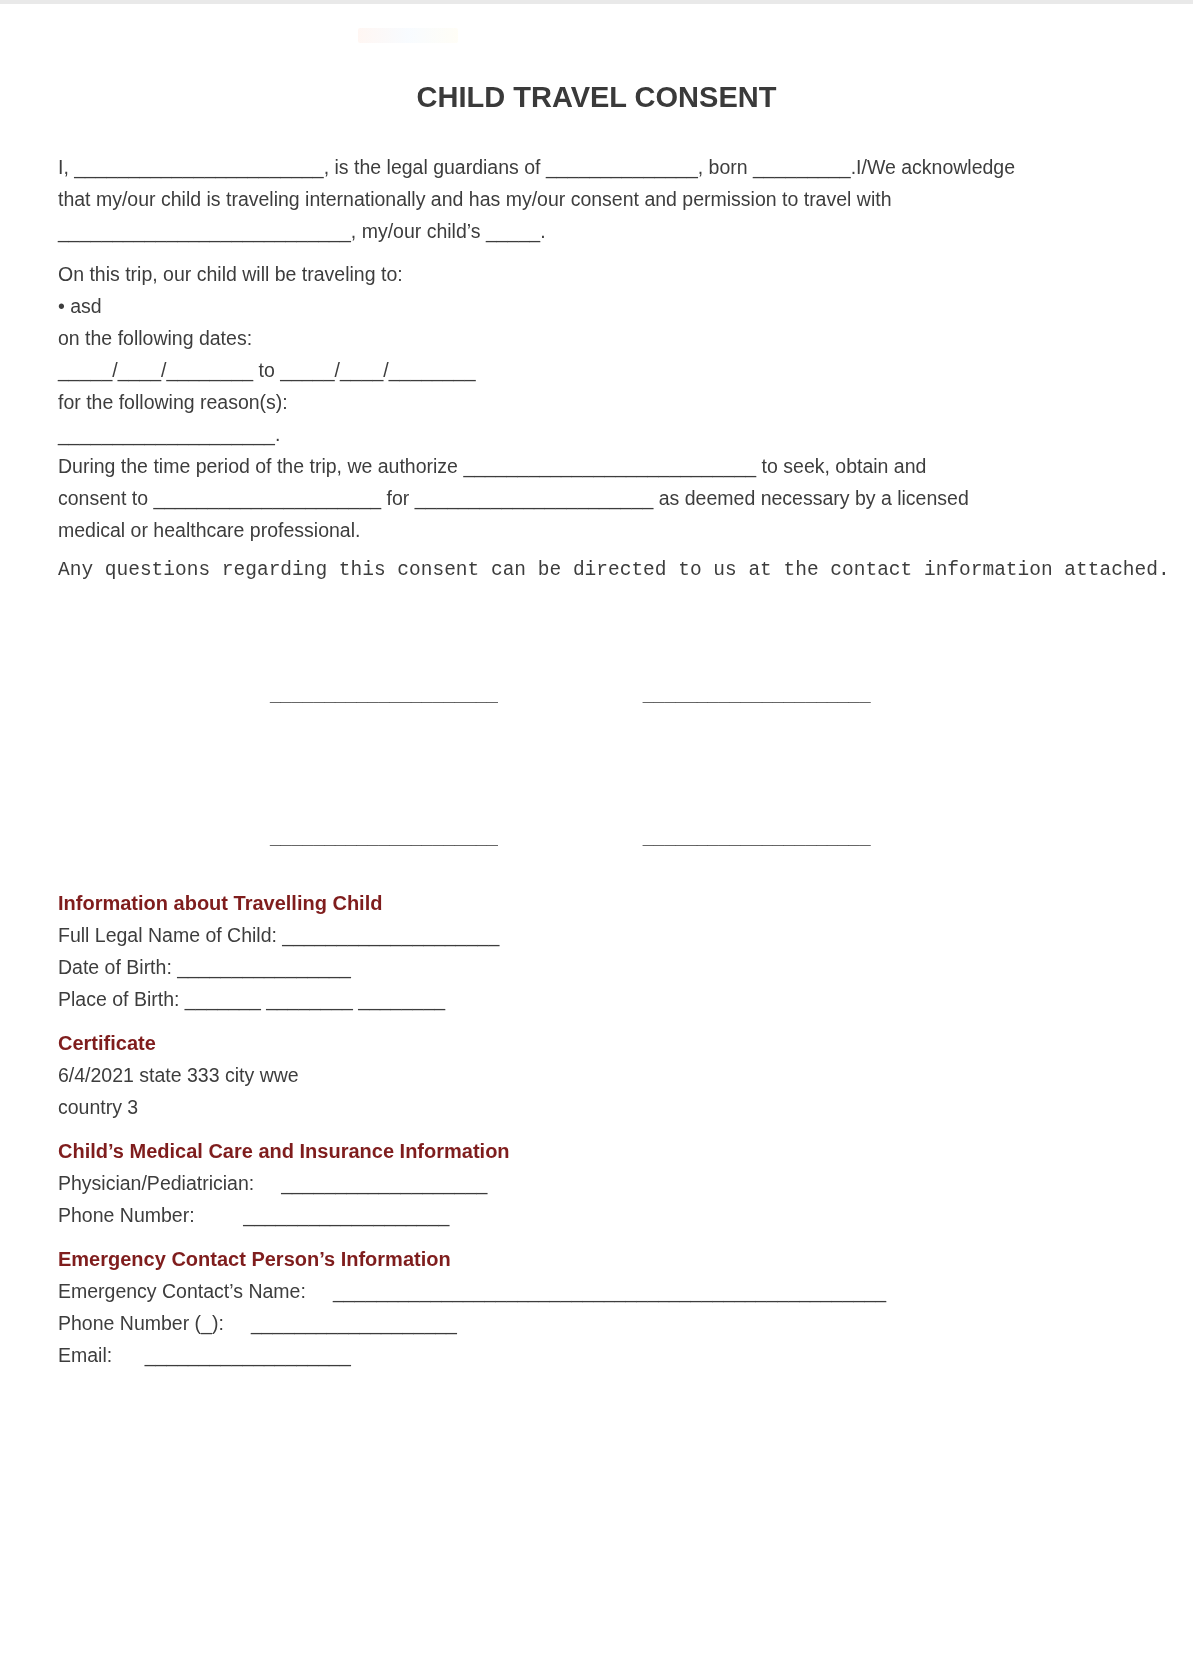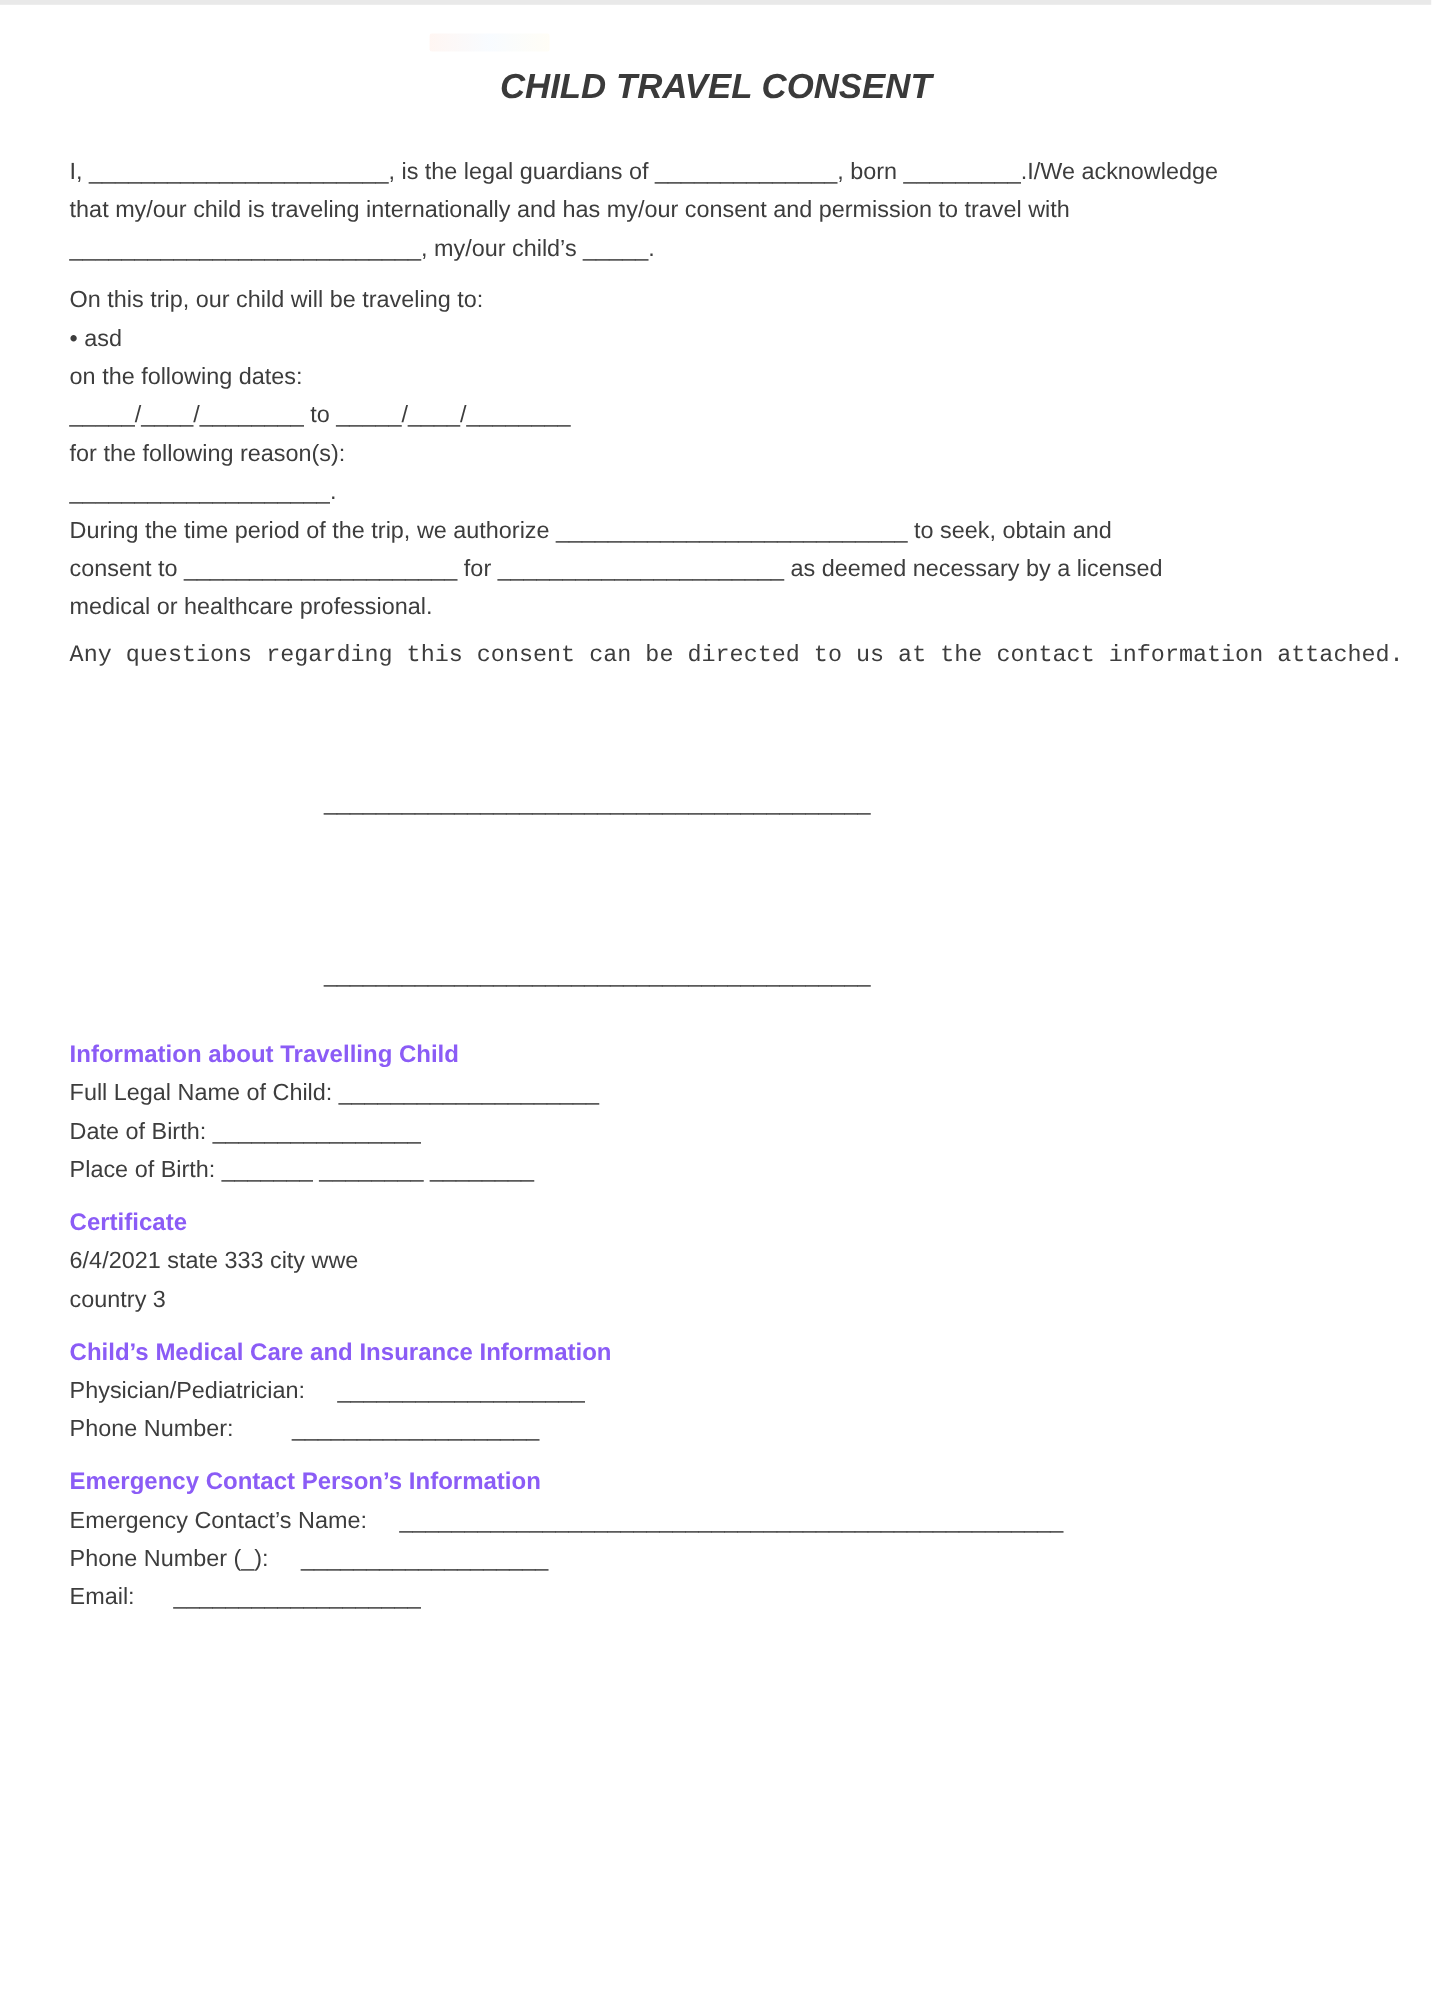--- a/index.html
+++ b/index.html
@@ -29,50 +29,51 @@
     width: 100px;
     height: 15px;
     background: linear-gradient(90deg, rgba(255,230,220,0.35), rgba(235,245,255,0.35), rgba(255,250,230,0.35));
     border-radius: 2px;
     pointer-events: none;
   }
   .content {
     padding: 0 58px;
   }
   .title {
-    margin: 52px 0 37px 0;
+    margin: 76px 0 37px 0;
     font-size: 29px;
     line-height: 34px;
     font-weight: 700;
     text-align: center;
     color: #3a3a3a;
-    font-style: italic;
   }
   .line {
     white-space: pre;
     min-height: 32px;
   }
   .salutation { margin-bottom: 28px; }
   .intro-block { margin-bottom: 11px; }
   .trip-block { margin-bottom: 0; }
   .authorize-block { margin-bottom: 8px; }
   .questions-block { margin-bottom: 91px; font-family: Liberation Mono, monospace; }
   .sig-row {
     display: flex;
     padding-left: 212px;
+    gap: 145px;
+    font-weight: bold;
   }
   .sig-row-1 { margin-bottom: 111px; }
   .sig-row-2 { margin-bottom: 35px; }
   .sig-line { white-space: pre; }
   .info-section { margin-bottom: 12px; }
   .section-heading {
     font-weight: 700;
     font-size: 20px;
     line-height: 32px;
-    color: #8b5cf6;
+    color: #7f1d1d;
   }
 </style>
 </head>
 <body>
 
 <div class="page">
   <div class="top-edge"></div>
   <div class="watermark"></div>
 
   <div class="content">

